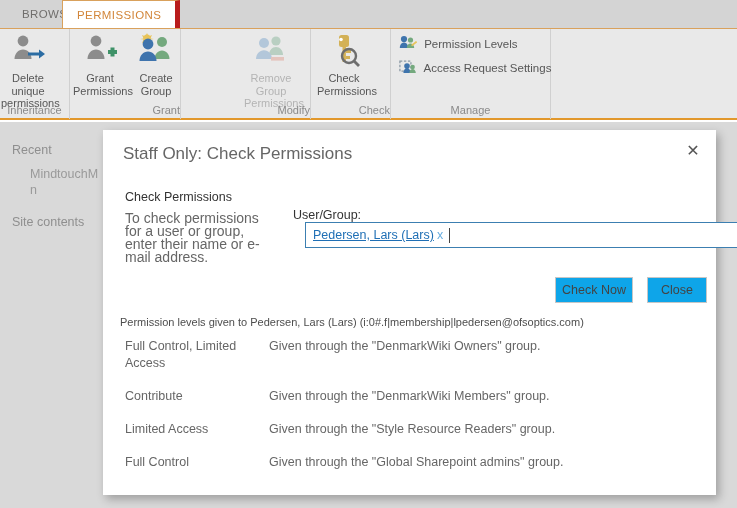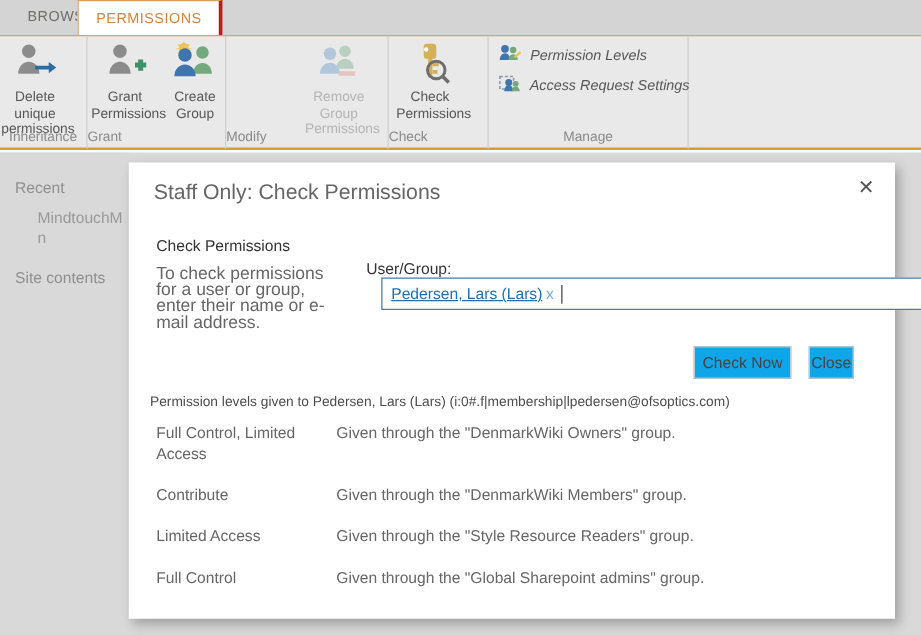--- a/index.html
+++ b/index.html
@@ -36,21 +36,21 @@
     box-sizing: border-box;
     cursor: pointer;
     white-space: nowrap;
   }
   .tab-browse { left: 8px; }
   .tab-permissions {
     left: 62px;
     background: #ffffff;
     color: #d2863a;
     border-left: 1px solid #d9a15c;
-    border-right: 3px solid #b91c1c;
+    border-right: 5px solid #b91c1c;
     border-top: 1px solid #d9a15c;
   }
 
   
   .ribbon {
     position: absolute;
     left: 0; top: 28px;
     width: 737px;
     height: 92px;
     background: #e9e9e9;
@@ -63,21 +63,21 @@
     top: 0;
     height: 90px;
     box-sizing: border-box;
     border-right: 1px solid #d0d0d0;
   }
   .rgroup-label {
     position: absolute;
     bottom: 3px;
     left: 0;
     width: 100%;
-    text-align: left;
+    text-align: right;
     font-size: 11px;
     color: #8a8a8a;
   }
   .rgroup.g-inheritance { left: 0;   width: 70px; }
   .rgroup.g-grant       { left: 70px;  width: 111px; }
   .rgroup.g-modify      { left: 181px; width: 130px; }
   .rgroup.g-check       { left: 311px; width: 80px; }
   .rgroup.g-manage      { left: 391px; width: 160px; }
   .rgroup.g-tail        { left: 551px; width: 186px; border-right: none; }
   .rgroup.g-inheritance .rgroup-label,
@@ -104,21 +104,20 @@
   .bigbtn .cap { display: block; padding: 0 1px; }
 
   .smallbtn {
     position: absolute;
     left: 8px;
     height: 20px;
     font-size: 11.5px;
     color: #575757;
     cursor: pointer;
     white-space: nowrap;
-    font-style: italic;
   }
   .smallbtn .sglyph {
     display: inline-block;
     width: 18px;
     height: 16px;
     vertical-align: -3px;
     margin-right: 4px;
     position: relative;
   }
 
@@ -237,21 +236,21 @@
     line-height: 24px;
     text-align: center;
     font-size: 12.5px;
     color: #444444;
     background: #0ea5e9;
     border: 1px solid #c6c6c6;
     box-sizing: border-box;
     cursor: pointer;
   }
   .btn-check { left: 452px; top: 147px; width: 78px; }
-  .btn-close { left: 544px; top: 147px; width: 36px; }
+  .btn-close { left: 544px; top: 147px; width: 60px; }
 
   .summary {
     position: absolute;
     left: 17px; top: 186px;
     font-size: 11px;
     color: #4d4d4d;
     white-space: nowrap;
   }
 
   .perm-table {

